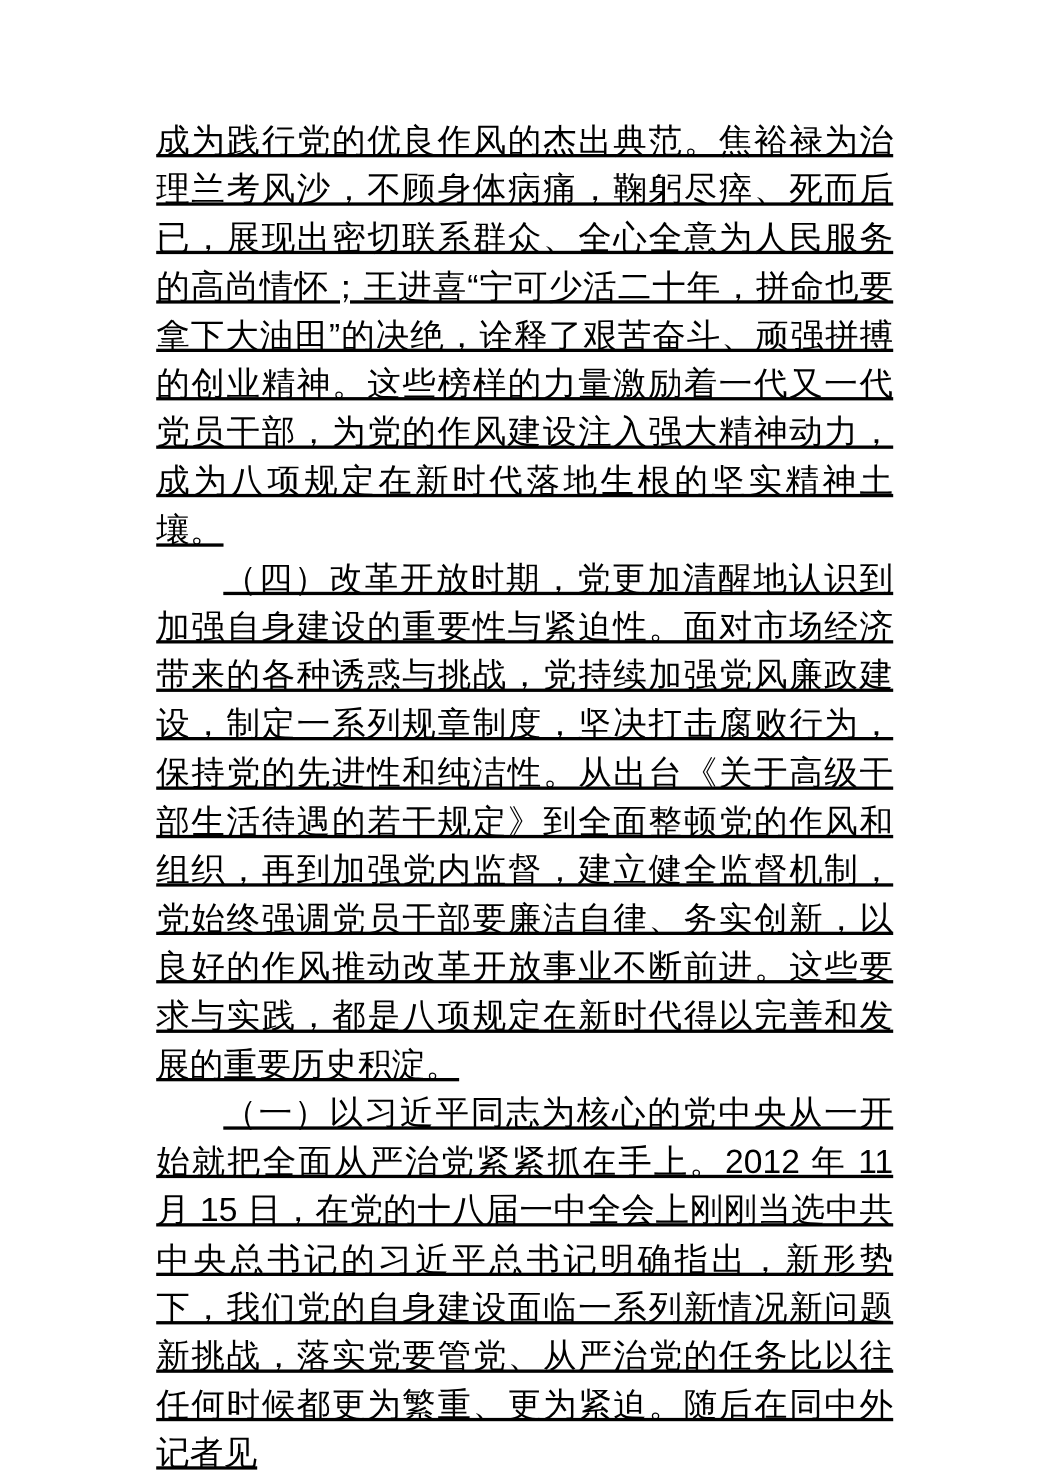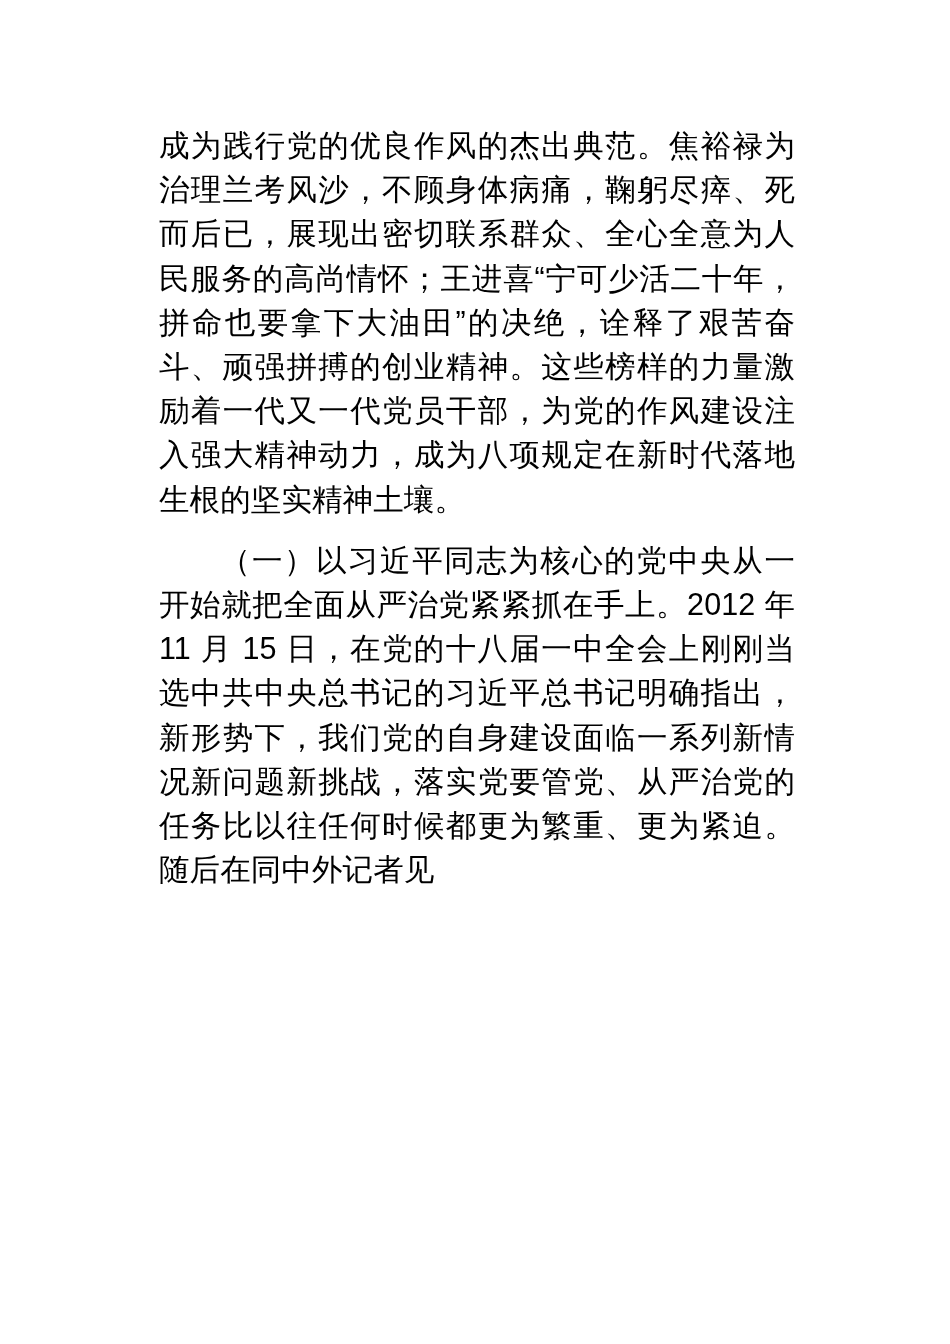--- a/index.html
+++ b/index.html
@@ -22,43 +22,45 @@
     background: #ffffff;
     box-sizing: border-box;
   }
   .text-column {
     position: absolute;
     left: 142px;
     top: 106px;
     width: 670px;
   }
   .para {
-    margin: 17px;
+    margin: 0;
     font-size: 30.5px;
     line-height: 44.2px;
     letter-spacing: 0.1px;
     text-align: justify;
     text-justify: inter-character;
     color: #000000;
     word-break: break-all;
     font-weight: normal;
+    text-decoration: underline;
   }
   .para.indent {
     text-indent: 61px;
   }
   .para.heading {
     font-weight: bold;
   }
 </style>
 </head>
 <body>
 
 <div class="page">
   <div class="text-column">
 
     <p class="para">成为践行党的优良作风的杰出典范。焦裕禄为治理兰考风沙，不顾身体病痛，鞠躬尽瘁、死而后已，展现出密切联系群众、全心全意为人民服务的高尚情怀；王进喜“宁可少活二十年，拼命也要拿下大油田”的决绝，诠释了艰苦奋斗、顽强拼搏的创业精神。这些榜样的力量激励着一代又一代党员干部，为党的作风建设注入强大精神动力，成为八项规定在新时代落地生根的坚实精神土壤。</p>
 
+    <p class="para indent">（四）改革开放时期，党更加清醒地认识到加强自身建设的重要性与紧迫性。面对市场经济带来的各种诱惑与挑战，党持续加强党风廉政建设，制定一系列规章制度，坚决打击腐败行为，保持党的先进性和纯洁性。从出台《关于高级干部生活待遇的若干规定》到全面整顿党的作风和组织，再到加强党内监督，建立健全监督机制，党始终强调党员干部要廉洁自律、务实创新，以良好的作风推动改革开放事业不断前进。这些要求与实践，都是八项规定在新时代得以完善和发展的重要历史积淀。</p>
 
 
     <p class="para indent">（一）以习近平同志为核心的党中央从一开始就把全面从严治党紧紧抓在手上。2012 年 11 月 15 日，在党的十八届一中全会上刚刚当选中共中央总书记的习近平总书记明确指出，新形势下，我们党的自身建设面临一系列新情况新问题新挑战，落实党要管党、从严治党的任务比以往任何时候都更为繁重、更为紧迫。随后在同中外记者见</p>
 
   </div>
 </div>
 
 </body></html>

